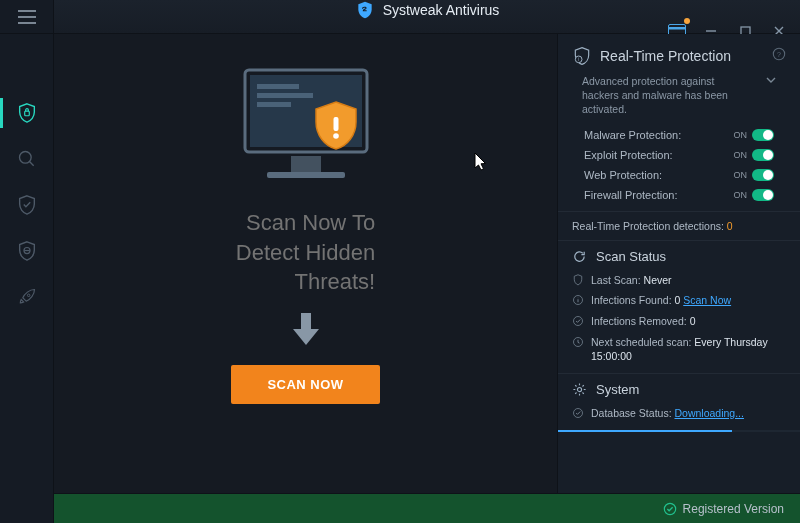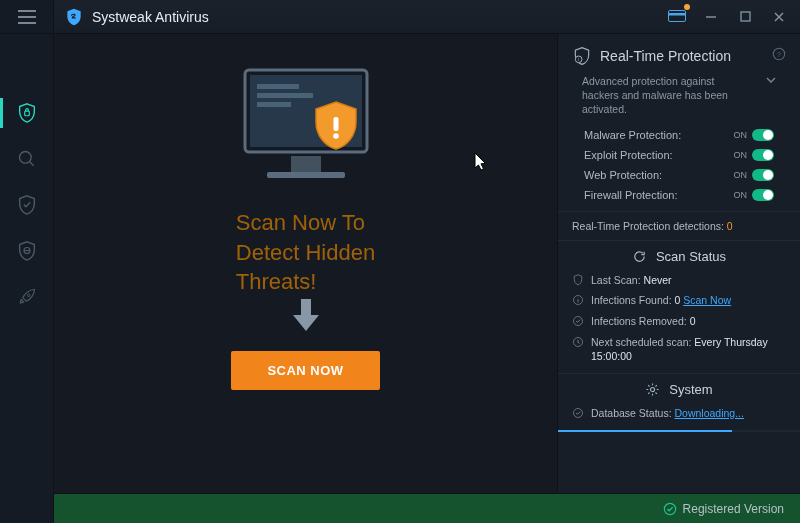--- a/index.html
+++ b/index.html
@@ -1,51 +1,51 @@
 <!DOCTYPE html>
 <html><head>
 <meta charset="utf-8">
 <style>
 * { margin: 0; padding: 0; box-sizing: border-box; }
 body { width: 800px; height: 523px; background: #151a22; font-family: "Segoe UI", Arial, sans-serif; color: #bcc5d0; overflow: hidden; position: relative; }
-.titlebar { height: 34px; background: linear-gradient(#1b222c,#171d26); display: flex; align-items: center; padding: 0 10px 0 0; border-bottom: 1px solid #0e1218; }
+.titlebar { height: 34px; background: linear-gradient(#1b222c,#171d26); display: flex; align-items: center; padding: 0 10px 0 0; border-bottom: 1px solid #0e1218; flex-direction: column; }
 .logo-wrap { display: flex; align-items: center; gap: 8px; padding-left: 64px; }
 .logo-wrap span.brand { color: #e5ecf3; font-size: 14px; font-weight: 500; }
 .title-right { margin-left: auto; display: flex; align-items: center; gap: 12px; }
 .title-btn { width: 22px; height: 22px; display: flex; align-items: center; justify-content: center; color: #8697a8; cursor: pointer; }
 .title-upgrade { position: relative; }
 .title-upgrade .dot { position: absolute; top: -2px; right: -2px; width: 6px; height: 6px; border-radius: 50%; background: #f7a43c; }
 .sidebar { position: absolute; left: 0; top: 0; bottom: 0; width: 54px; background: #151b24; border-right: 1px solid #0e1218; display: flex; flex-direction: column; align-items: center; z-index: 10; }
 .sidebar .ham { height: 34px; width: 54px; display: flex; align-items: center; justify-content: center; border-bottom: 1px solid #0e1218; cursor: pointer; }
 .sidebar .item { width: 54px; height: 46px; display: flex; align-items: center; justify-content: center; color: #4e5a68; cursor: pointer; position: relative; }
 .sidebar .item.active { color: #28d8c0; }
 .sidebar .item.active::before { content: ""; position: absolute; left: 0; top: 8px; bottom: 8px; width: 3px; background: #28d8c0; }
 .sidebar .spacer-top { height: 56px; }
 .main { position: absolute; left: 54px; right: 0; top: 34px; bottom: 30px; display: flex; }
 .center { flex: 1; display: flex; flex-direction: column; align-items: center; justify-content: flex-start; padding-top: 22px; }
 .monitor { margin-top: 6px; margin-bottom: 16px; }
-.headline { color: #a16207; font-size: 22px; font-weight: 400; text-align: left; line-height: 1.35; }
+.headline { color: #737373; font-size: 22px; font-weight: 400; text-align: right; line-height: 1.35; margin-bottom: 14px; }
 .arrow-down { margin-bottom: 18px; }
 .scan-btn { background: #f2841c; color: #fff; font-size: 13px; font-weight: 700; letter-spacing: 0.5px; border: none; padding: 12px 36px; cursor: pointer; border-radius: 2px; }
 .rightcol { width: 243px; background: #171e28; border-left: 1px solid #0e1218; display: flex; flex-direction: column; overflow: hidden; padding-bottom: 4px; }
 .panel-title { display: flex; align-items: center; gap: 8px; padding: 12px 14px 8px 14px; color: #c9d3dd; text-align: center; }
 .panel-title .t { font-size: 14px; }
 .panel-title .help { margin-left: auto; color: #5a6876; cursor: pointer; }
 .adv-line { font-size: 10.5px; color: #8b98a6; line-height: 1.35; padding: 0 24px 8px 24px; display: flex; align-items: flex-start; gap: 16px; }
 .adv-line svg { flex-shrink: 0; margin-left: auto; margin-top:2px; cursor:pointer; }
 .toggles { padding: 0 14px; }
 .toggle-row { display: flex; align-items: center; justify-content: space-between; font-size: 11px; color: #aeb9c5; padding: 4px 12px; }
 .toggle { display: flex; align-items: center; gap: 5px; }
 .toggle .on { font-size: 9px; color: #8b96a2; }
 .switch { width: 22px; height: 12px; background: #12b886; border-radius: 6px; position: relative; cursor: pointer; }
 .switch::after { content: ""; position: absolute; right: 1px; top: 1px; width: 10px; height: 10px; background: #fff; border-radius: 50%; }
 .det-line { font-size: 10.5px; color: #e08a2e; padding: 8px 14px; border-top: 1px solid #222a35; margin-top: 6px; }
 .det-line span.lbl { color: #aeb9c5; }
 .sub-section { border-top: 1px solid #222a35; padding: 8px 14px 6px 14px; }
-.sub-title { display: flex; align-items: center; gap: 9px; color: #c9d3dd; font-size: 13px; margin-bottom: 6px; justify-content: center; }
+.sub-title { display: flex; align-items: center; gap: 9px; color: #c9d3dd; font-size: 13px; margin-bottom: 6px; }
 .stat-row { display: flex; align-items: flex-start; gap: 7px; font-size: 10.5px; color: #aeb9c5; padding: 3px 0; line-height: 1.4; }
 .stat-row svg { flex-shrink: 0; margin-top: 1px; }
 .stat-row .v { color: #dbe3eb; }
 .stat-row a { color: #3ea8ff; text-decoration: underline; cursor: pointer; }
 .sys-sec { border-top: 1px solid #222a35; padding: 8px 14px 4px 14px; position: relative; }
 .progress { position: absolute; left: 0; right: 0; bottom: -4px; height: 2px; background: #1e2732; }
 .progress-bar { height: 100%; width: 72%; background: #3ea8ff; }
 .footer { position: absolute; left: 54px; right: 0; bottom: 0; height: 30px; background: #14532d; border-top: 1px solid #0e1218; display: flex; align-items: center; justify-content: flex-end; padding-right: 16px; font-size: 12px; color: #b6c0cb; gap: 6px; }
 .footer svg { color: #22c08e; }
 .cursor { position: absolute; left: 474px; top: 152px; pointer-events: none; }

